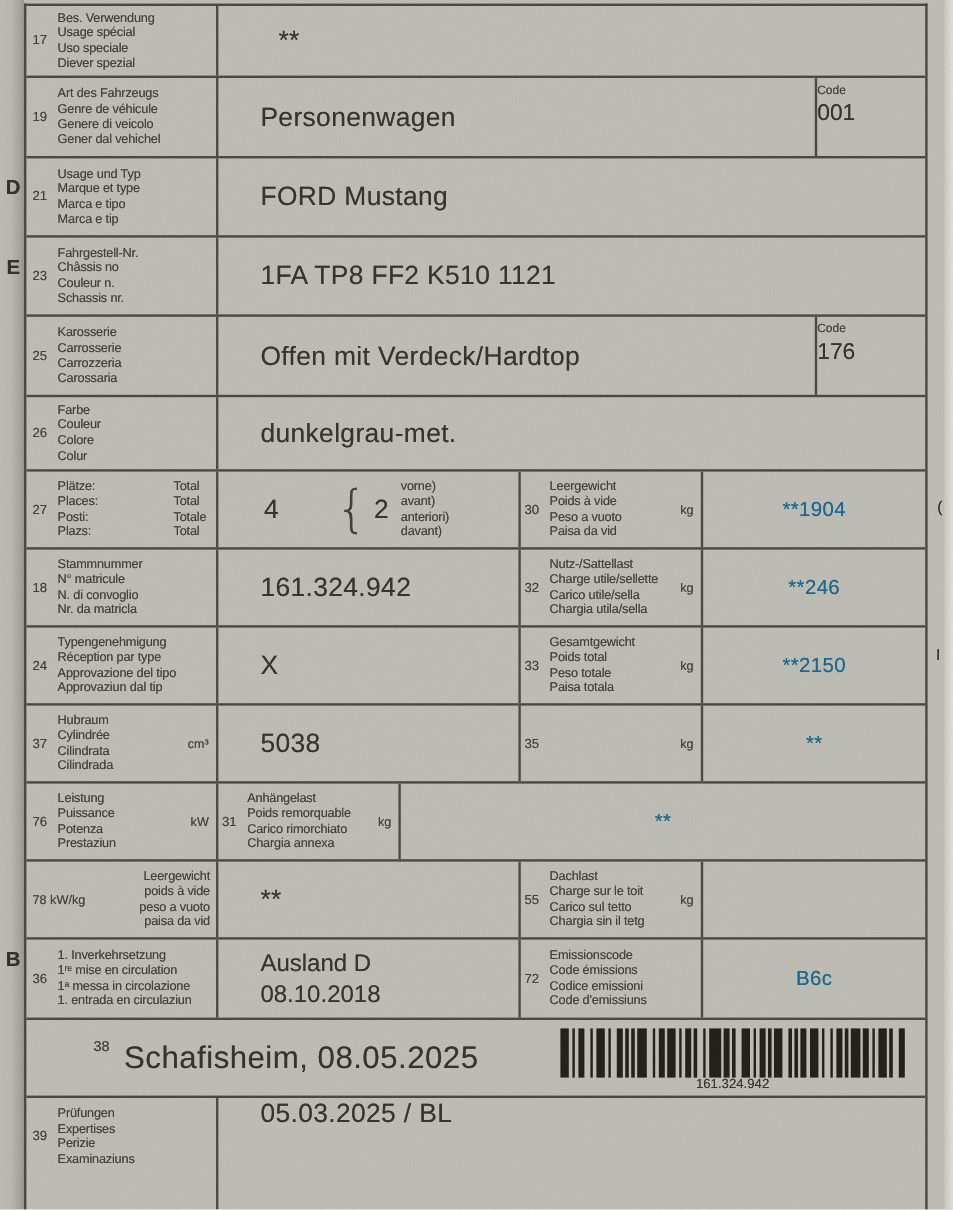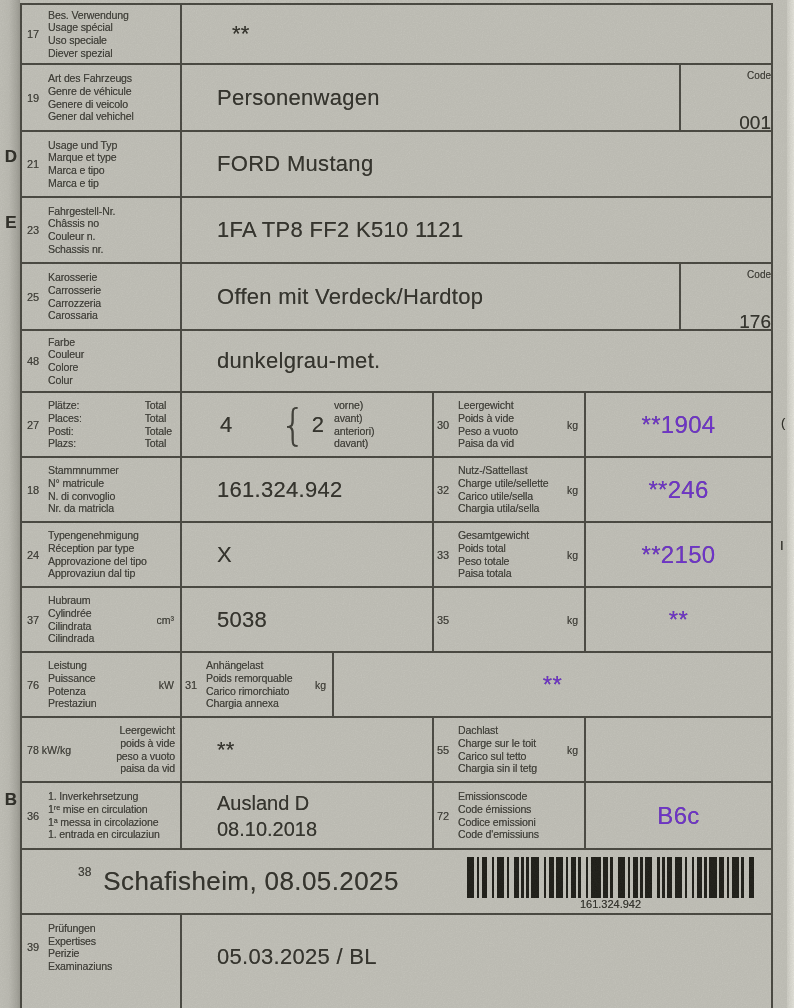--- a/index.html
+++ b/index.html
@@ -23,24 +23,24 @@
   .label-cell.top { align-items:flex-start; padding-top:7px; }
   .num { width:21px; flex:none; font-size:11px; color:#3a3933; }
   .labels { display:flex; flex-direction:column; font-size:10.6px; line-height:12.6px;
     letter-spacing:-0.15px; color:#3a3933; }
   .value-cell { flex:1; display:flex; align-items:center; position:relative; }
   .val { font-size:22px; padding-left:35px; letter-spacing:0.3px; color:#2b2a24; }
   .vcell-split { flex:none; width:252px; border-right:2px solid #45443e; }
   .rlabel-cell { width:152px; flex:none; border-right:2px solid #45443e;
     display:flex; align-items:center; padding-left:3px; position:relative; }
   .rvalue-cell { flex:1; display:flex; align-items:center; justify-content:center; }
-  .rval { font-size:24px; letter-spacing:0.3px; color:#6d28d9; }
+  .rval { font-size:17px; letter-spacing:0.3px; color:#0369a1; }
   .unit { position:absolute; right:6px; top:50%; transform:translateY(-50%); font-size:10.5px; color:#3a3933; }
   .code-cell { width:92px; flex:none; border-left:2px solid #45443e;
-    display:flex; flex-direction:column; align-items:flex-end;gap:28px; }
+    display:flex; flex-direction:column; align-items:flex-start; }
   .code-head { font-size:10px; margin-top:5px; color:#3a3933; }
   .code-val { font-size:19px; margin-top:3px; color:#2b2a24; }
   .lbl27 { flex-direction:row; justify-content:space-between; width:124px; }
   .l27col { display:flex; flex-direction:column; }
   .val27-total { font-size:22px; margin-left:38px; color:#2b2a24; }
   .brace { font-size:40px; font-weight:100; margin-left:48px; color:#3a3933;
     transform:scaleY(1.05); font-family:"DejaVu Sans",sans-serif; }
   .val27-front { font-size:22px; margin-left:6px; margin-right:10px; color:#2b2a24; }
   .num78 { font-size:10.6px; width:48px; flex:none; color:#3a3933; }
   .lbl-right { margin-left:auto; text-align:right; padding-right:5px; }
@@ -153,21 +153,21 @@
         <span class="val">Offen mit Verdeck/Hardtop</span>
       </div>
       <div class="code-cell">
         <span class="code-head">Code</span>
         <span class="code-val">176</span>
       </div>
     </div>
 
     <div class="row" style="height:62px">
       <div class="label-cell">
-        <span class="num">48</span>
+        <span class="num">26</span>
         <div class="labels">
           <span>Farbe</span>
           <span>Couleur</span>
           <span>Colore</span>
           <span>Colur</span>
         </div>
       </div>
       <div class="value-cell">
         <span class="val">dunkelgrau-met.</span>
       </div>
@@ -471,21 +471,21 @@
           <span class="num">39</span>
           <div class="labels">
             <span>Prüfungen</span>
             <span>Expertises</span>
             <span>Perizie</span>
             <span>Examinaziuns</span>
           </div>
         </div>
       </div>
       <div class="value-cell" style="align-items:flex-start">
-        <span class="val" style="padding-top:29px">05.03.2025 / BL</span>
+        <span class="val" style="padding-top:0">05.03.2025 / BL</span>
       </div>
     </div>
 
   </div>
 
   <svg class="noise" width="794" height="1008">
     <filter id="grain">
       <feTurbulence type="fractalNoise" baseFrequency="0.85" numOctaves="2" stitchTiles="stitch"></feTurbulence>
       <feColorMatrix type="matrix" values="0 0 0 0 0.18  0 0 0 0 0.18  0 0 0 0 0.15  0.6 0.6 0.6 0 0"></feColorMatrix>
     </filter>

